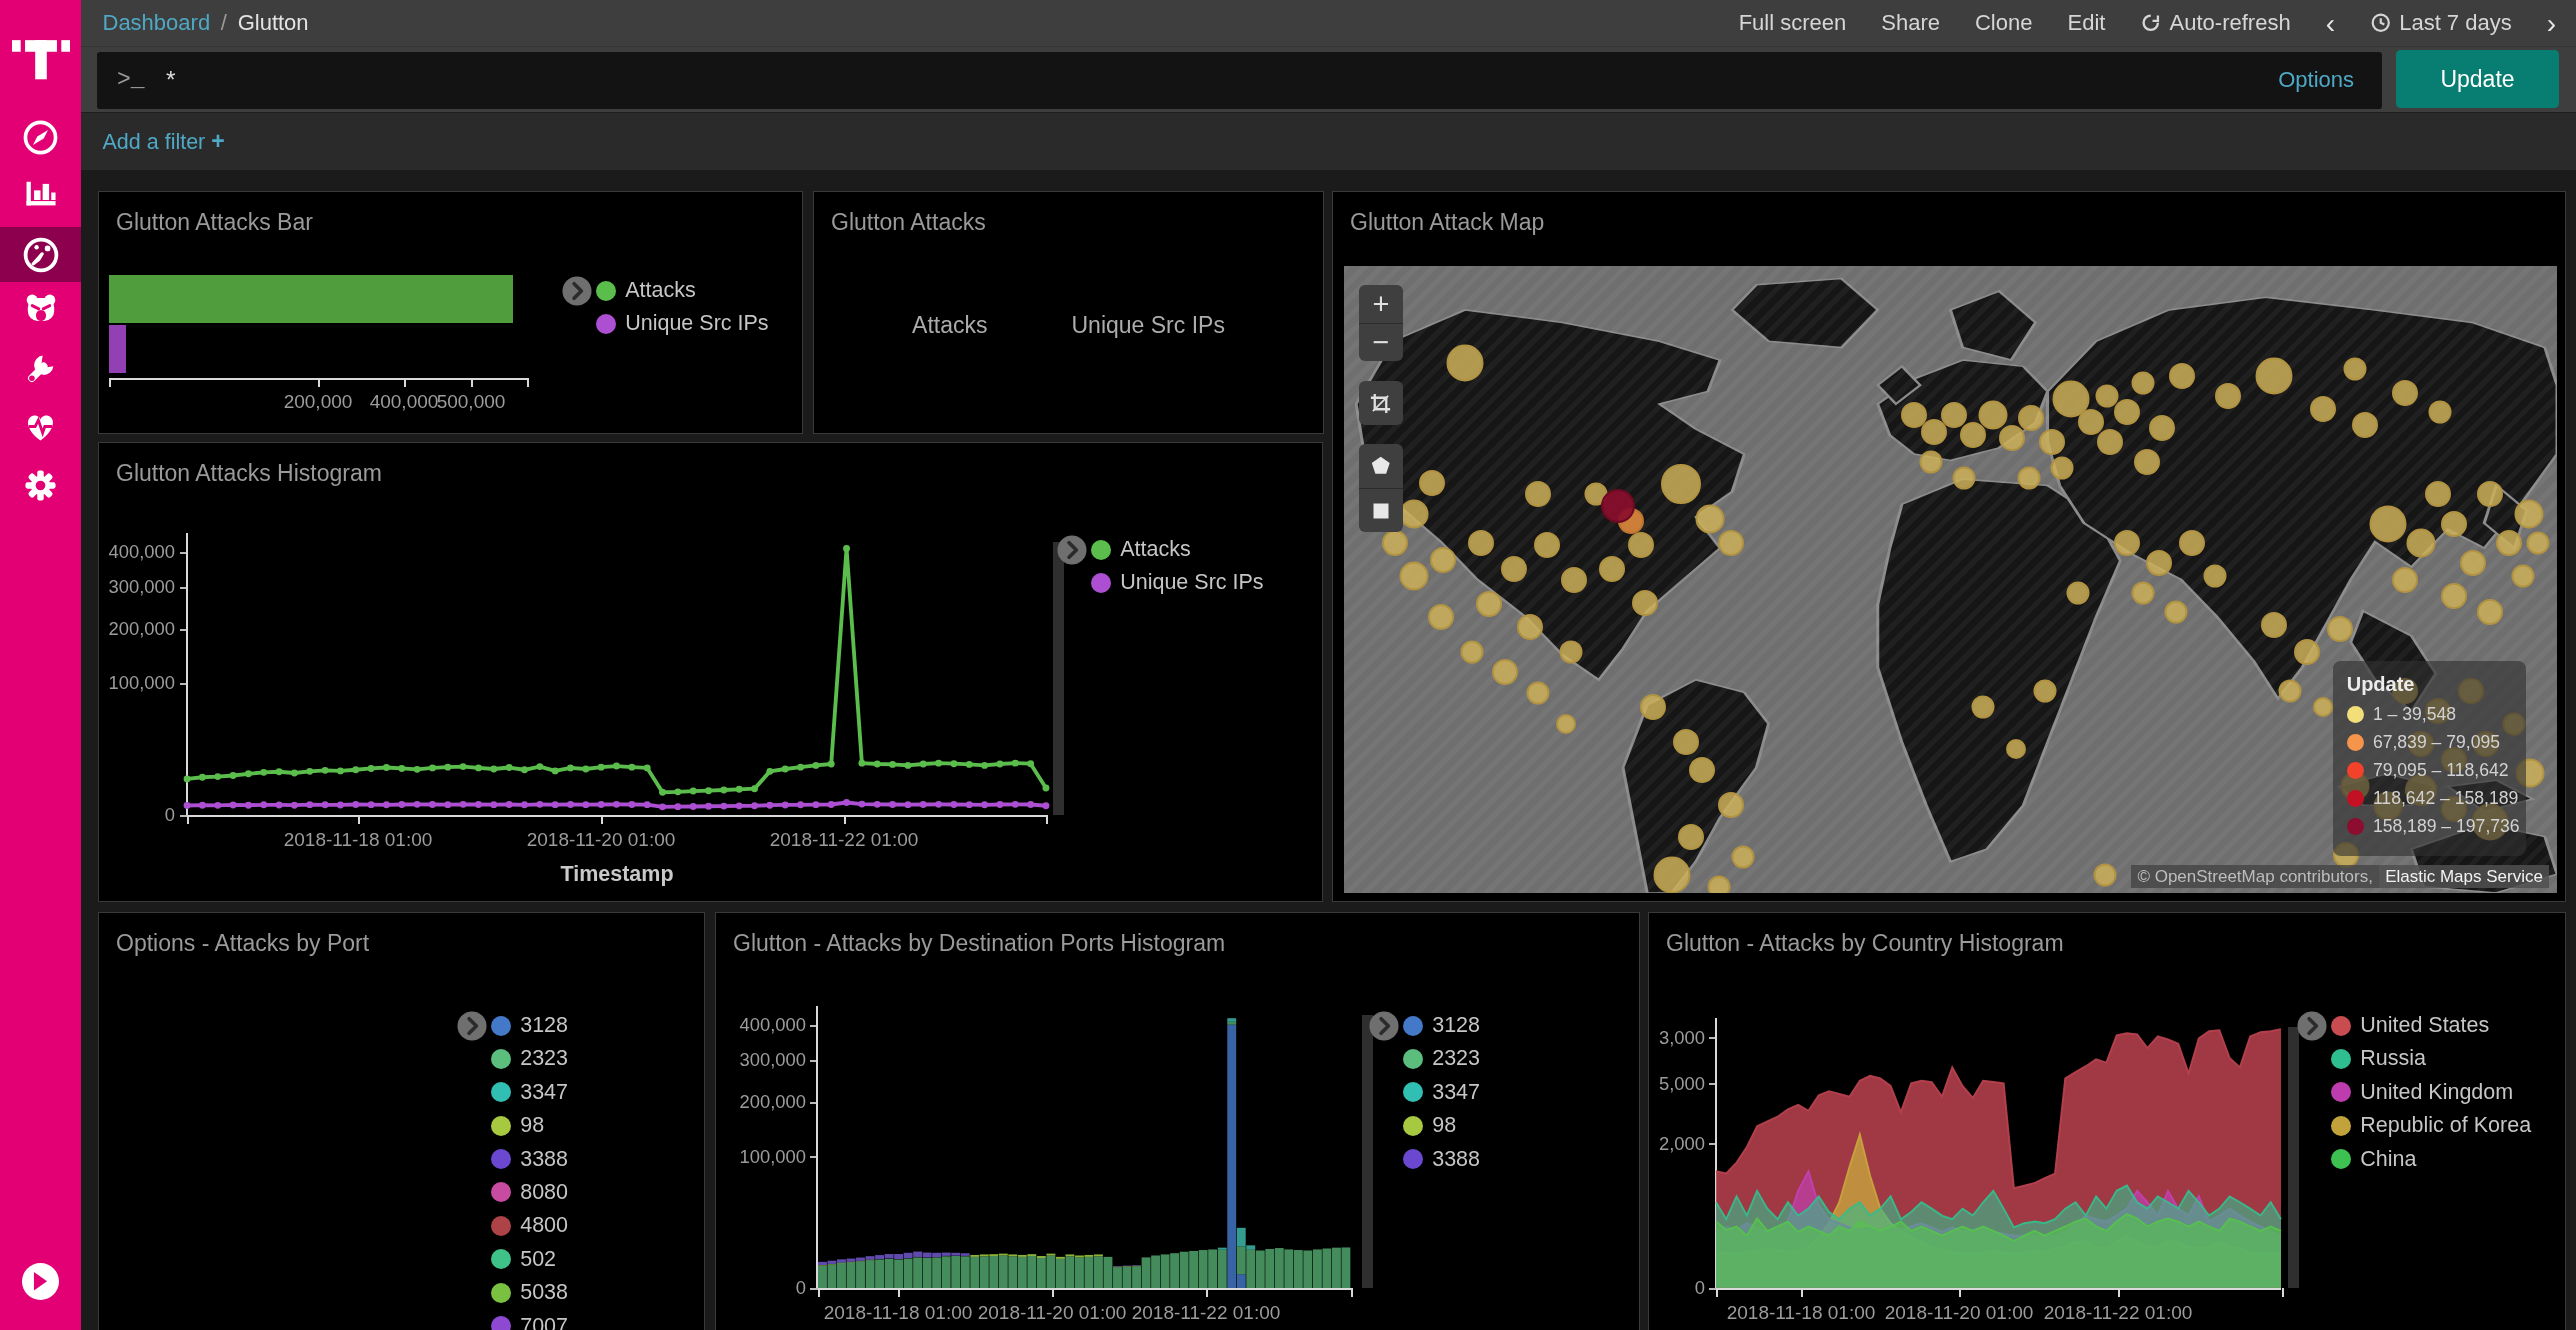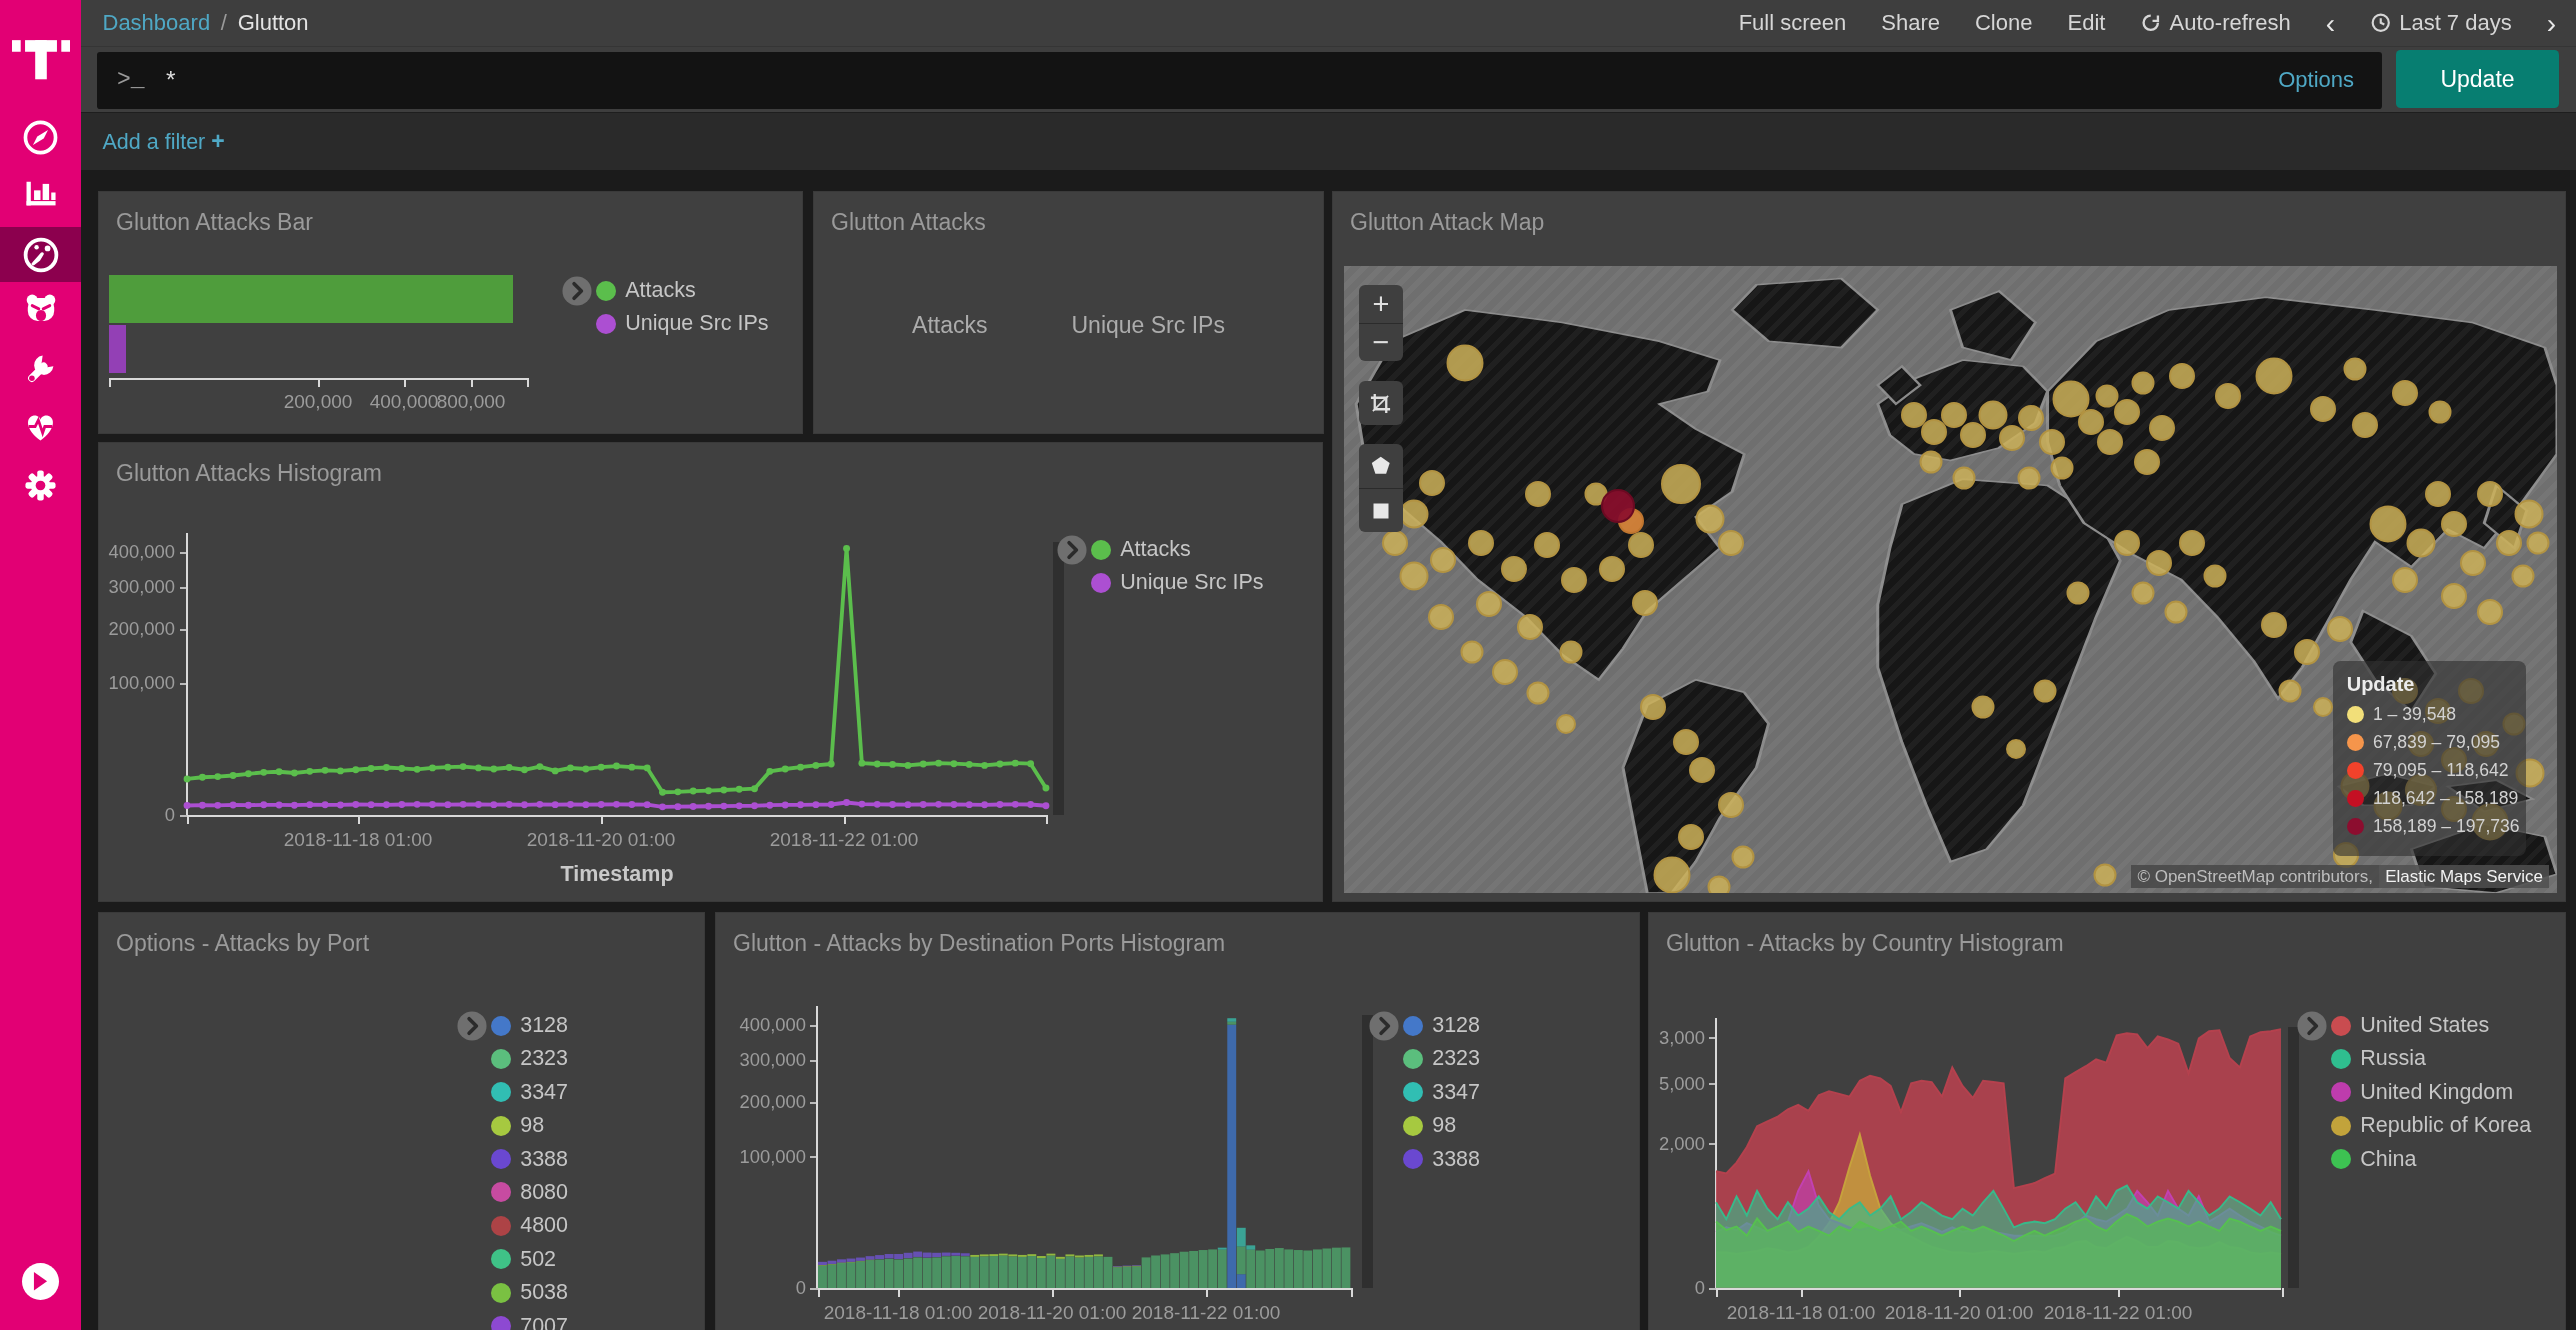--- a/index.html
+++ b/index.html
@@ -27,21 +27,21 @@
   #query-prompt { color:#9A9A9A; font-family:"Liberation Mono", monospace; font-size:23px; margin-left:20px; }
   #query-value { color:#DDDDDD; font-size:24.5px; margin-left:21.5px; }
   #query-options { margin-left:auto; margin-right:28px; color:#4FA8C5; font-size:22px; cursor:pointer; }
   #update-btn { position:absolute; right:17px; top:3.1px; width:163px; height:58px; background:#077E71; color:#fff; font-size:23px; border:none; border-radius:4.6px; cursor:pointer; }
 
   #filterbar { position:absolute; left:81px; top:112px; right:0; height:58px; background:#2A2A2A; border-top:0.8px solid #1E1E1E; z-index:40; display:flex; align-items:center; }
   #add-filter { margin-left:21.5px; color:#4FA8C5; font-size:21.5px; cursor:pointer; }
   #add-filter b { font-size:23px; }
 
   
-  .panel { position:absolute; background:#404040; border:1.5px solid #3A3A3A; overflow:hidden; }
+  .panel { position:absolute; background:#000000; border:1.5px solid #3A3A3A; overflow:hidden; }
   .panel-title { position:absolute; left:17px; top:17px; font-size:23px; color:#9A9A9A; white-space:nowrap; }
   #panel-bar      { left:98px;  top:191px;  width:705px;  height:243px; }
   #panel-metric   { left:813px; top:191px;  width:511px;  height:243px; }
   #panel-map      { left:1332px; top:191px;  width:1234px; height:711px; }
   #panel-hist     { left:98px;  top:442px;  width:1225px; height:460px; }
   #panel-port     { left:98px;  top:912px; width:607px;  height:429px; }
   #panel-ports-h  { left:715px;  top:912px; width:925px; height:429px; }
   #panel-country  { left:1648px; top:912px; width:918px; height:429px; }
 
   
@@ -211,21 +211,21 @@
   <div id="bar-gauge-area">
       <div style="position: absolute; left: 10px; top: 83px; width: 404px; height: 48px; background: rgb(79, 157, 60);"></div>
       <div style="position: absolute; left: 10px; top: 133px; width: 16.6px; height: 48px; background: rgb(147, 64, 181);"></div>
       <div class="xaxis-line" style="left: 10px; top: 186px; width: 418px;"></div>
       <div class="xtick" style="left: 10px; top: 186px;"></div>
       <div class="xtick" style="left: 219px; top: 186px;"></div>
       <div class="xlab" style="left: 219px; top: 199px;">200,000</div>
       <div class="xtick" style="left: 305px; top: 186px;"></div>
       <div class="xlab" style="left: 305px; top: 199px;">400,000</div>
       <div class="xtick" style="left: 372px; top: 186px;"></div>
-      <div class="xlab" style="left: 372px; top: 199px;">800,000</div>
+      <div class="xlab" style="left: 372px; top: 199px;">500,000</div>
       <div class="xtick" style="left: 428px; top: 186px;"></div>
     </div>
   <div class="legend" id="legend-attacks-bar" style="left:497px; top:86px;">
       <div class="legend-chevron"><svg width="32" height="32" viewBox="0 0 44 44">
           <circle cx="22" cy="22" r="20" fill="#6F6F6F"></circle>
           <path d="M18 12 L28 22 L18 32" fill="none" stroke="#2B2B2B" stroke-width="5" stroke-linecap="round" stroke-linejoin="round"></path>
         </svg></div>
       <div class="legend-row">
         <span class="legend-dot" style="background: rgb(91, 190, 76);"></span>
         <span class="legend-label">Attacks</span>

